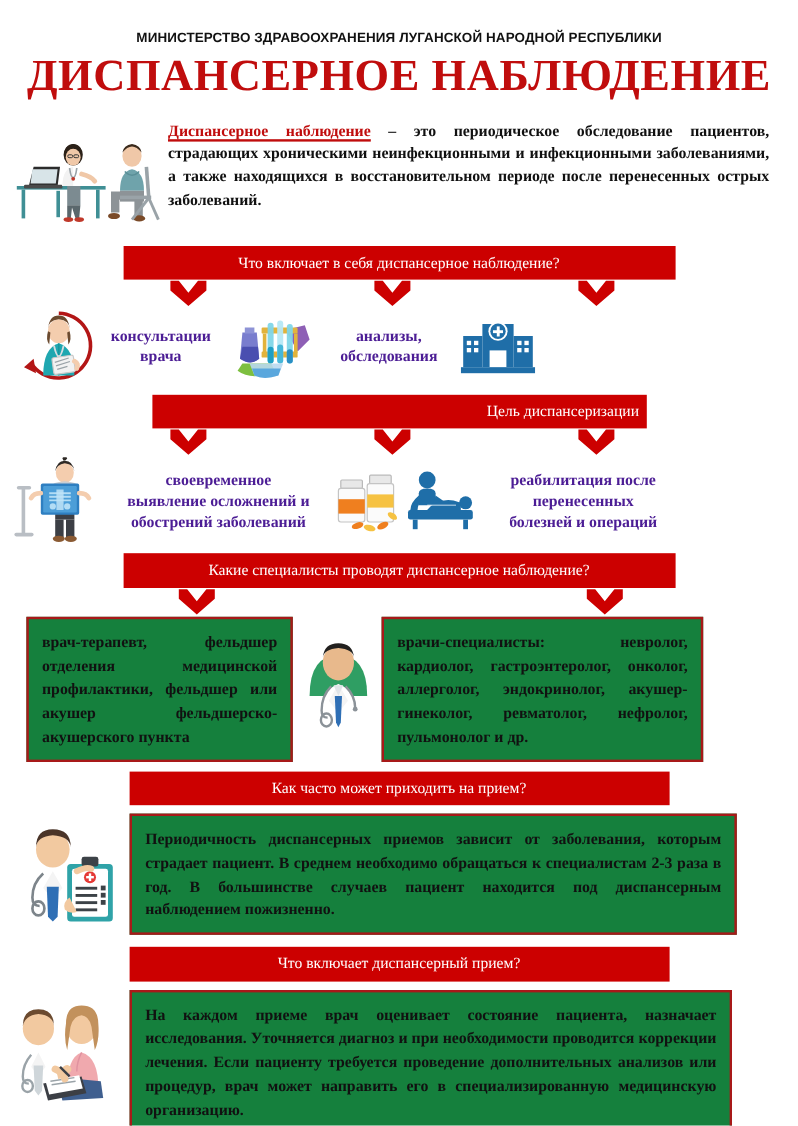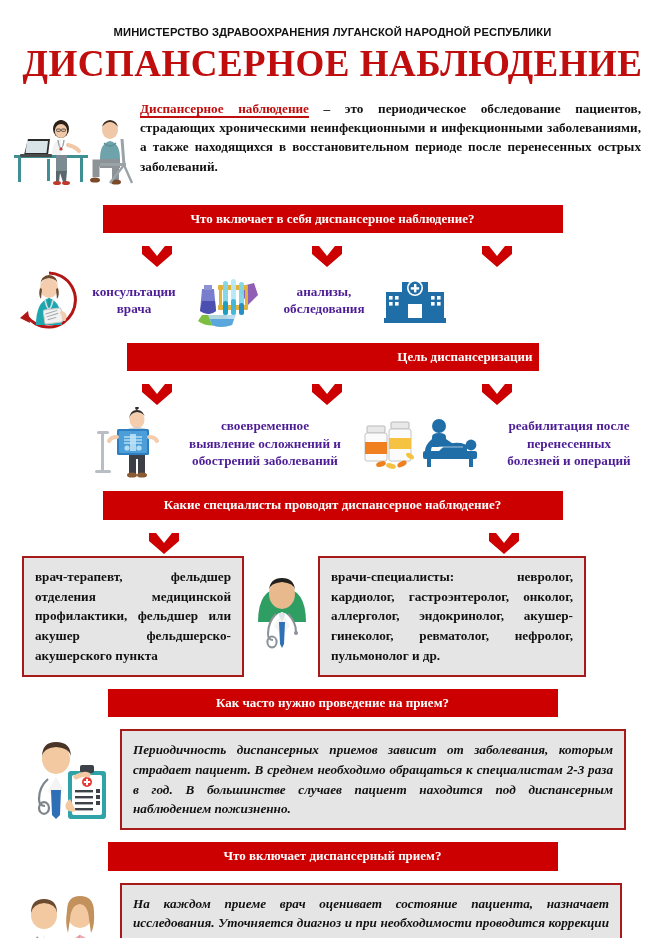--- a/index.html
+++ b/index.html
@@ -64,25 +64,25 @@
   .term{
     color:#c00d0d;
     border-bottom:2px solid #c00d0d;
     padding-bottom:0px;
   }
 
   
   .banner{
     background:#cc0000;
     color:#ffffff;
-    font-weight:bold;
+    font-weight:normal;
     text-align:center;
     font-size:13px;
     padding:7px 6px 7px 6px;
-    margin:12px auto;
+    margin:0 auto;
     line-height:1.1;
     box-sizing:border-box;
   }
   .b-w1{width:460px;}
   .b-w2{width:412px;text-align:right;}
   .b-w3{width:460px;}
   .b-w4{width:450px;}
   .b-w5{width:450px;}
 
   
@@ -109,42 +109,41 @@
     font-weight:bold;
     line-height:1.32;
     text-align:center;
     color:#4c1d95;
   }
   .icon-box{flex:0 0 auto;position:relative;}
 
   
   .redbox{
     border:2px solid #a81919;
-    background:#e5e5e5;
+    background:#15803d;
     box-sizing:border-box;
     font-size:13.2px;
     font-weight:bold;
     line-height:1.5;
     text-align:justify;
     color:#111;
     padding:9px 11px;
   }
   .twocol{
     display:flex;
     align-items:flex-start;
     padding:0 22px;
     box-sizing:border-box;
     gap:0;
   }
   .wide-row{
     display:flex;
     align-items:center;
-    padding:0 18px;
-    box-sizing:border-box;
-    font-style:italic;
+    padding:0 6px;
+    box-sizing:border-box;
   }
 
   
   .art{position:relative;display:block;}
 </style>
 </head>
 <body>
 
 <div class="poster">
 
@@ -303,21 +302,21 @@
           <path d="M2 1 L9 1 L17 11 L25 1 L32 1 L32 9 L17 22 L2 9 Z" fill="#cc0000"></path>
         </svg>
     </div>
     <div class="chev" style="left:480px;">
       <svg width="34" height="23" viewBox="0 0 34 23">
           <path d="M2 1 L9 1 L17 11 L25 1 L32 1 L32 9 L17 22 L2 9 Z" fill="#cc0000"></path>
         </svg>
     </div>
   </div>
 
-  <div class="item-row" style="height:72px;padding:0 10px;justify-content:flex-end;">
+  <div class="item-row" style="height:72px;padding:0 10px;">
     <div class="icon-box">
       <svg class="art" width="74" height="72" viewBox="0 0 74 72">
         <ellipse cx="44" cy="13" rx="7.5" ry="8.5" fill="#f4cdae"></ellipse>
         <path d="M36 12 Q37 3 44 3 Q51 3 52 12 Q52 6 44 5 Q37 6 36 12 Z" fill="#2f2a26"></path>
         <path d="M42 1 Q44 -3 46 1 Q45 3 43 3 Z" fill="#2f2a26"></path>
         <path d="M33 24 Q33 21 44 20 Q55 21 55 24 L55 44 L33 44 Z" fill="#c9cdd2"></path>
         <rect x="36" y="43" width="16" height="9" fill="#3c3f45"></rect>
         <rect x="36" y="52" width="7" height="15" fill="#3c3f45"></rect>
         <rect x="45" y="52" width="7" height="15" fill="#3c3f45"></rect>
         <ellipse cx="39" cy="68" rx="5" ry="2.6" fill="#8a5a33"></ellipse>
@@ -400,21 +399,21 @@
         <path d="M24 48 Q16 56 16 68 Q16 74 21 74" fill="none" stroke="#8b9298" stroke-width="2"></path>
         <path d="M36 48 Q44 56 44 66" fill="none" stroke="#8b9298" stroke-width="2"></path>
         <ellipse cx="20" cy="76" rx="4.6" ry="5.4" fill="none" stroke="#8b9298" stroke-width="2"></ellipse>
         <circle cx="44" cy="67" r="2" fill="#8b9298"></circle>
       </svg>
     </div>
     <div class="redbox" style="width:268px;min-height:104px;">врачи-специалисты: невролог, кардиолог, гастроэнтеролог, онколог, аллерголог, эндокринолог, акушер-гинеколог, ревматолог, нефролог, пульмонолог и др.</div>
   </div>
 
   <div style="margin-top:8px;">
-    <div class="banner b-w4">Как часто нужно проведение на прием?</div>
+    <div class="banner b-w4">Как часто может приходить на прием?</div>
   </div>
 
   <div class="wide-row" style="margin-top:7px;">
     <div class="icon-box">
       <svg class="art" width="96" height="86" viewBox="0 0 96 86">
         <ellipse cx="38" cy="22" rx="14" ry="15" fill="#f2c9a0"></ellipse>
         <path d="M24 20 Q24 5 38 5 Q53 5 53 20 Q52 11 38 10 Q25 11 24 20 Z" fill="#4a3428"></path>
         <path d="M16 80 Q16 46 38 40 Q60 46 60 80 Z" fill="#ffffff"></path>
         <path d="M38 40 L30 54 L38 64 L46 54 Z" fill="#f4f4f4"></path>
         <path d="M33 53 L43 53 L42 78 L38 82 L34 78 Z" fill="#2f6fb5"></path>

